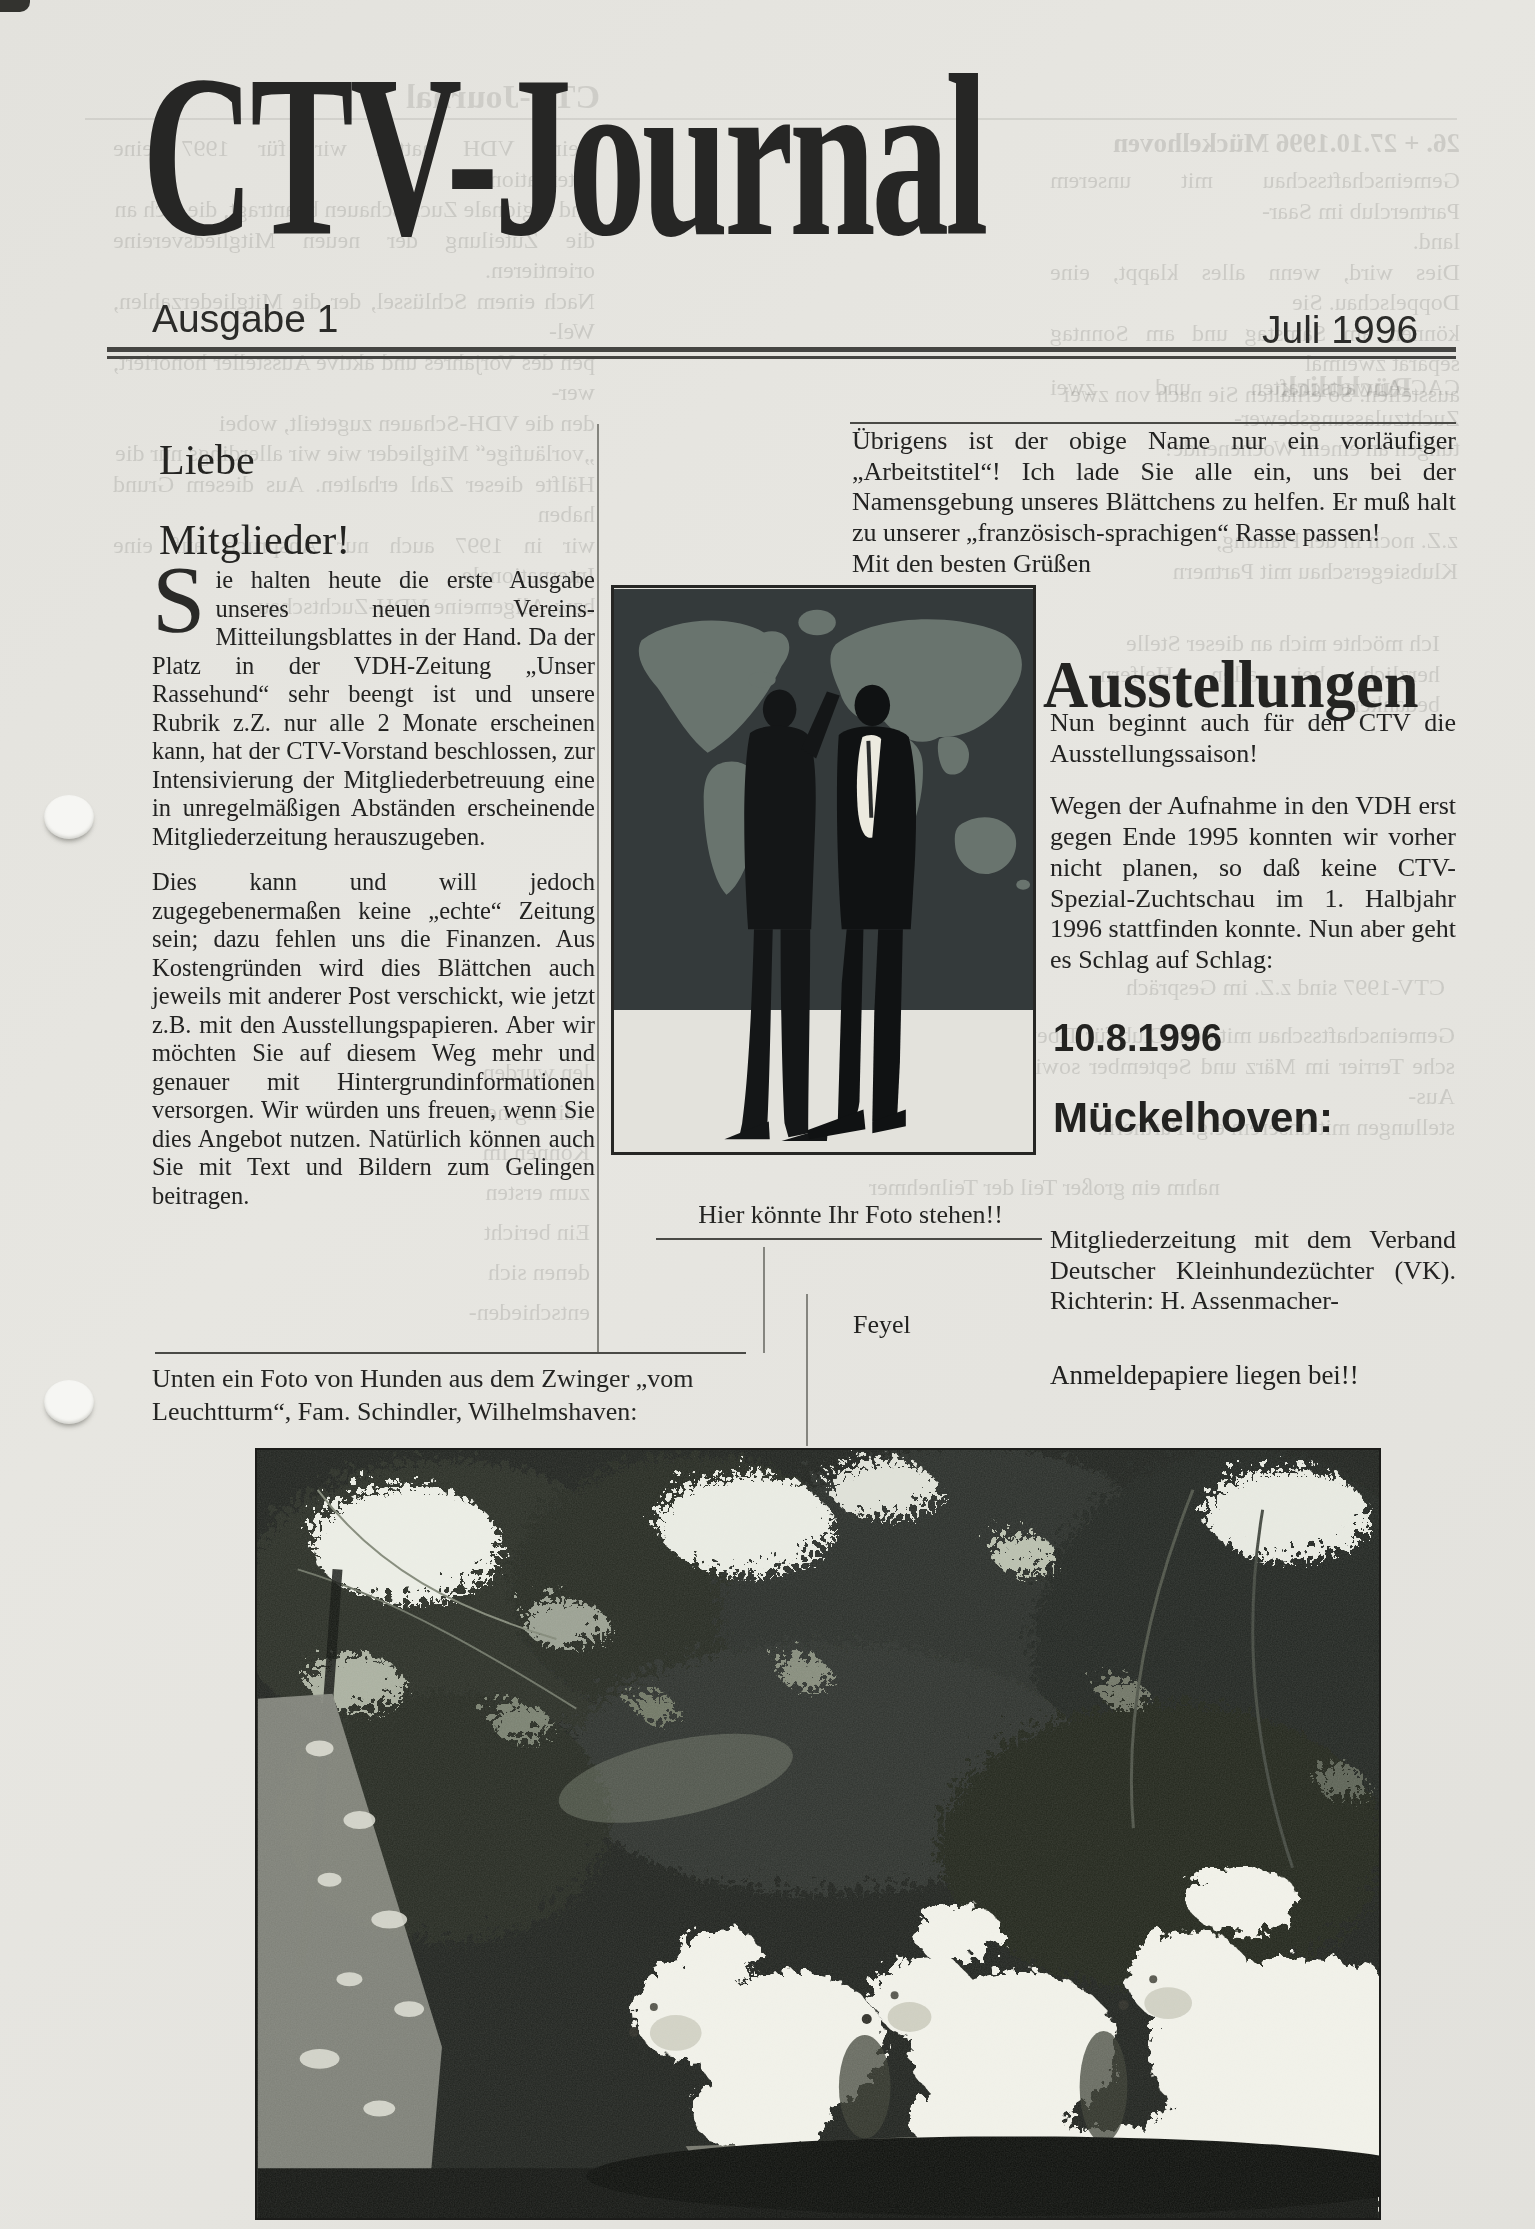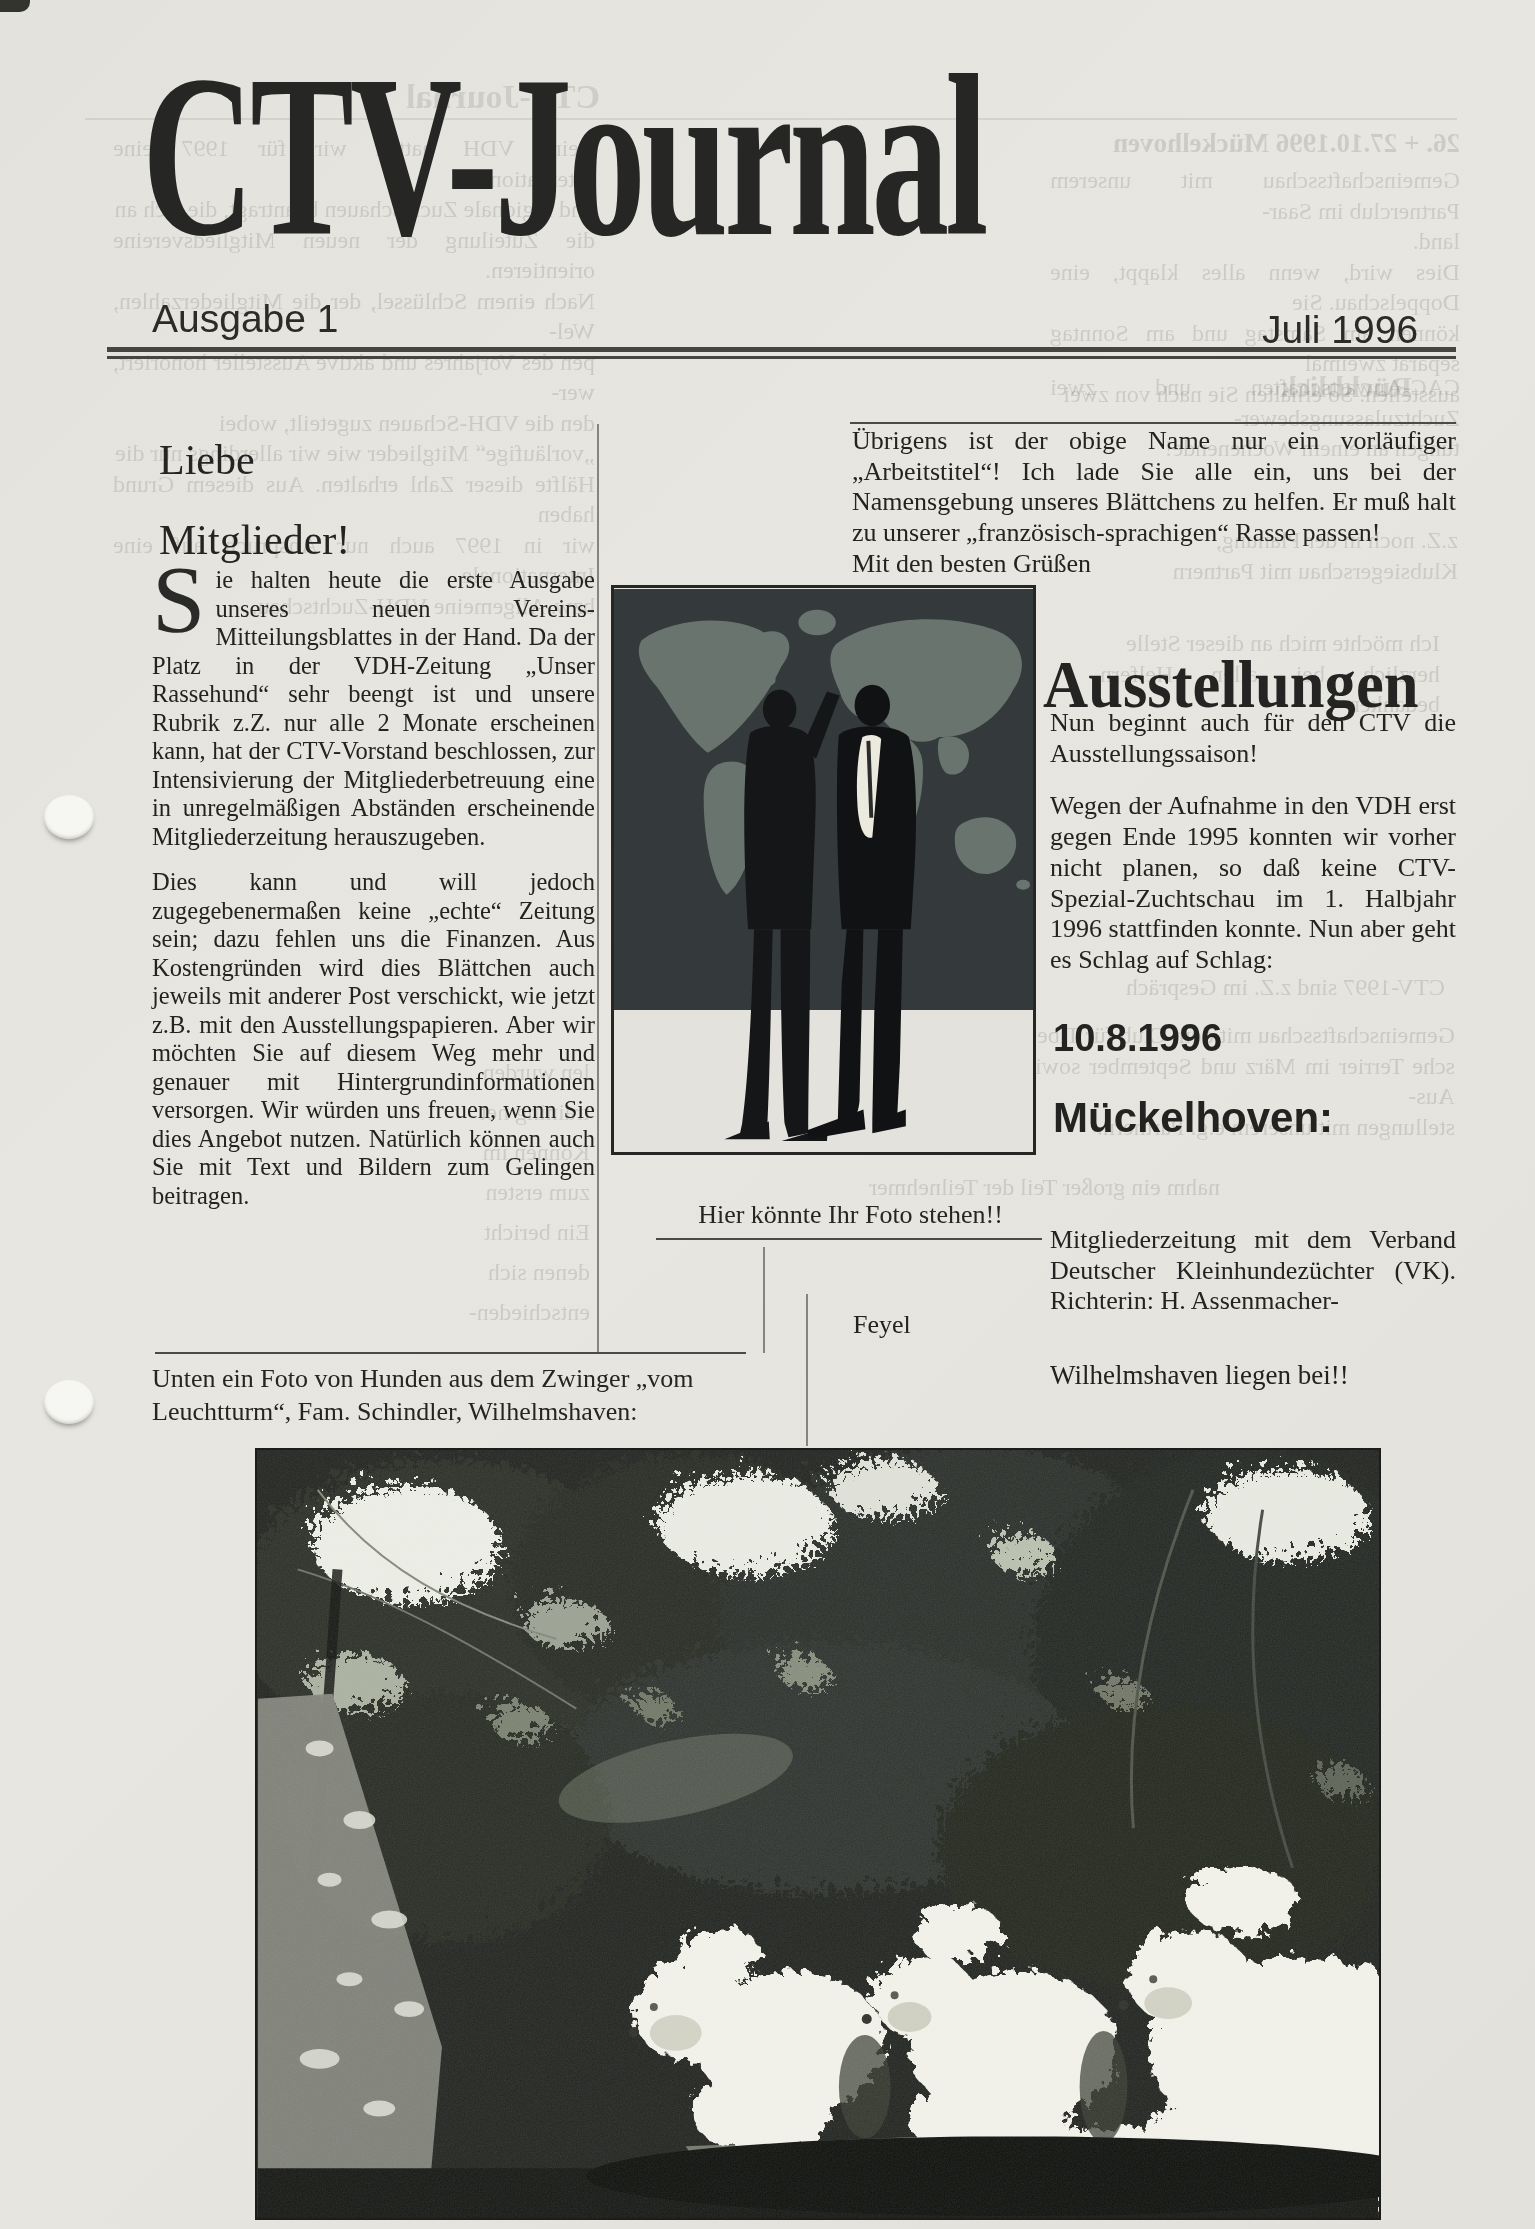--- a/index.html
+++ b/index.html
@@ -161,21 +161,21 @@
   </div>
   <div class="abs" id="section-heading">Ausstellungen</div>
   <div class="abs rbody" id="season">
     <p>Nun beginnt auch für den CTV die Ausstellungssaison!</p>
     <p>Wegen der Aufnahme in den VDH erst gegen Ende 1995 konnten wir vorher nicht planen, so daß keine CTV-Spezial-Zuchtschau im 1. Halbjahr 1996 stattfinden konnte. Nun aber geht es Schlag auf Schlag:</p>
   </div>
   <div class="abs" id="event-date">10.8.1996</div>
   <div class="abs" id="event-location">Mückelhoven:</div>
   <div class="abs rbody" id="details">Mitgliederzeitung mit dem Verband Deutscher Kleinhundezüchter (VK). Richterin: H. Assenmacher-</div>
   <div class="abs" id="judge-cont">Feyel</div>
-  <div class="abs" id="papers">Wilhelmshaven liegen bei!!</div>
+  <div class="abs" id="papers">Anmeldepapiere liegen bei!!</div>
 
   <div class="abs" id="dogs-photo">
     <svg width="1122" height="768" viewBox="0 0 1126 772">
       <defs>
         <filter id="fuzz" x="-15%" y="-15%" width="130%" height="130%">
           <feTurbulence type="turbulence" baseFrequency="0.055" numOctaves="3" result="t"></feTurbulence>
           <feDisplacementMap in="SourceGraphic" in2="t" scale="24"></feDisplacementMap>
         </filter>
         <filter id="leaves" x="-20%" y="-20%" width="140%" height="140%">
           <feTurbulence type="turbulence" baseFrequency="0.11" numOctaves="3" result="t"></feTurbulence>

